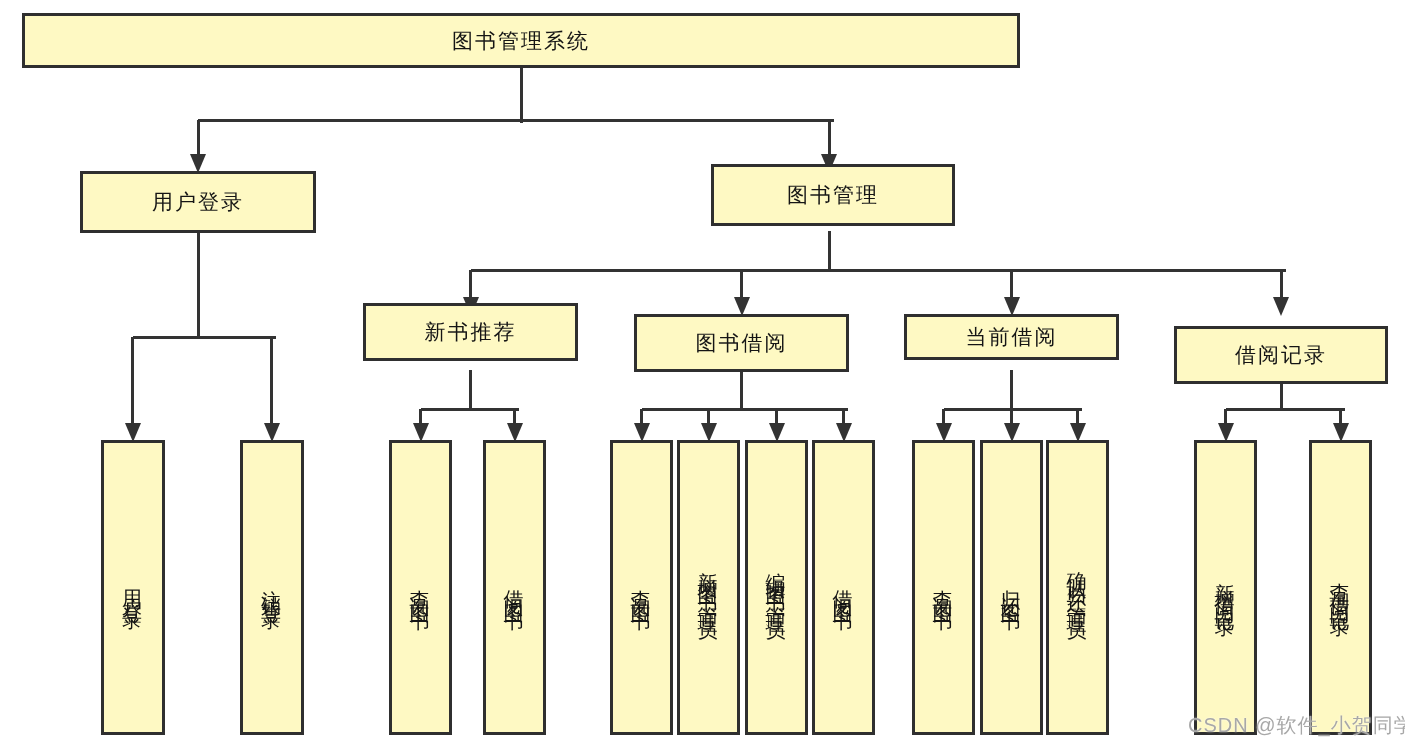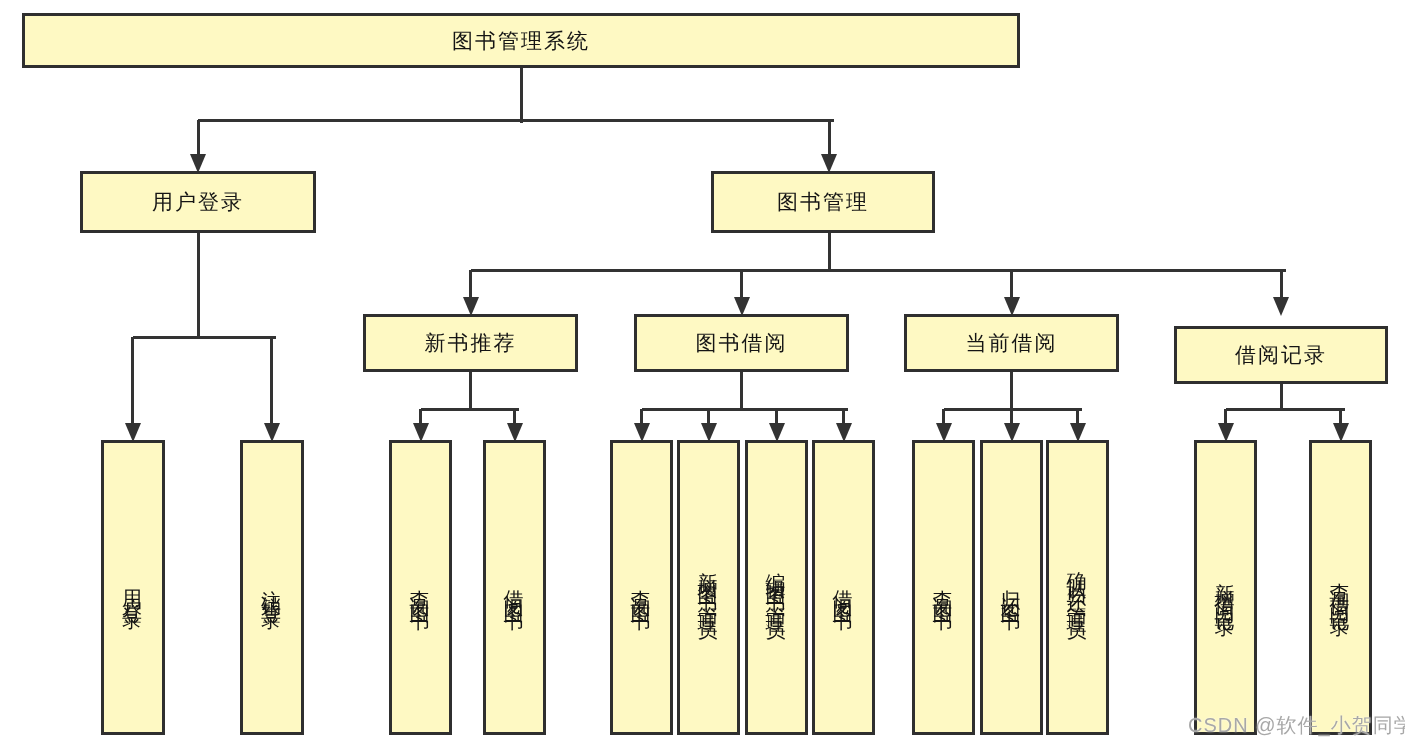--- a/index.html
+++ b/index.html
@@ -34,31 +34,31 @@
 
 <div class="canvas">
 
   <div class="node hnode" style="left:22px;top:13px;width:998px;height:55px">
     <span>图书管理系统</span>
   </div>
 
   <div class="node hnode" style="left:80px;top:171px;width:236px;height:62px">
     <span>用户登录</span>
   </div>
-  <div class="node hnode" style="left:711px;top:171px;width:224px;height:62px">
+  <div class="node hnode" style="left:711px;top:164px;width:244px;height:62px">
     <span>图书管理</span>
   </div>
 
-  <div class="node hnode" style="left:363px;top:314px;width:215px;height:58px">
+  <div class="node hnode" style="left:363px;top:303px;width:215px;height:58px">
     <span>新书推荐</span>
   </div>
   <div class="node hnode" style="left:634px;top:314px;width:215px;height:58px">
     <span>图书借阅</span>
   </div>
-  <div class="node hnode" style="left:904px;top:314px;width:215px;height:58px">
+  <div class="node hnode" style="left:904px;top:314px;width:215px;height:46px">
     <span>当前借阅</span>
   </div>
   <div class="node hnode" style="left:1174px;top:326px;width:214px;height:58px">
     <span>借阅记录</span>
   </div>
 
   <div class="node leaf" style="left:101px;top:440px;width:64px;height:295px">
     <span>用户登录</span>
   </div>
   <div class="node leaf" style="left:240px;top:440px;width:64px;height:295px">

